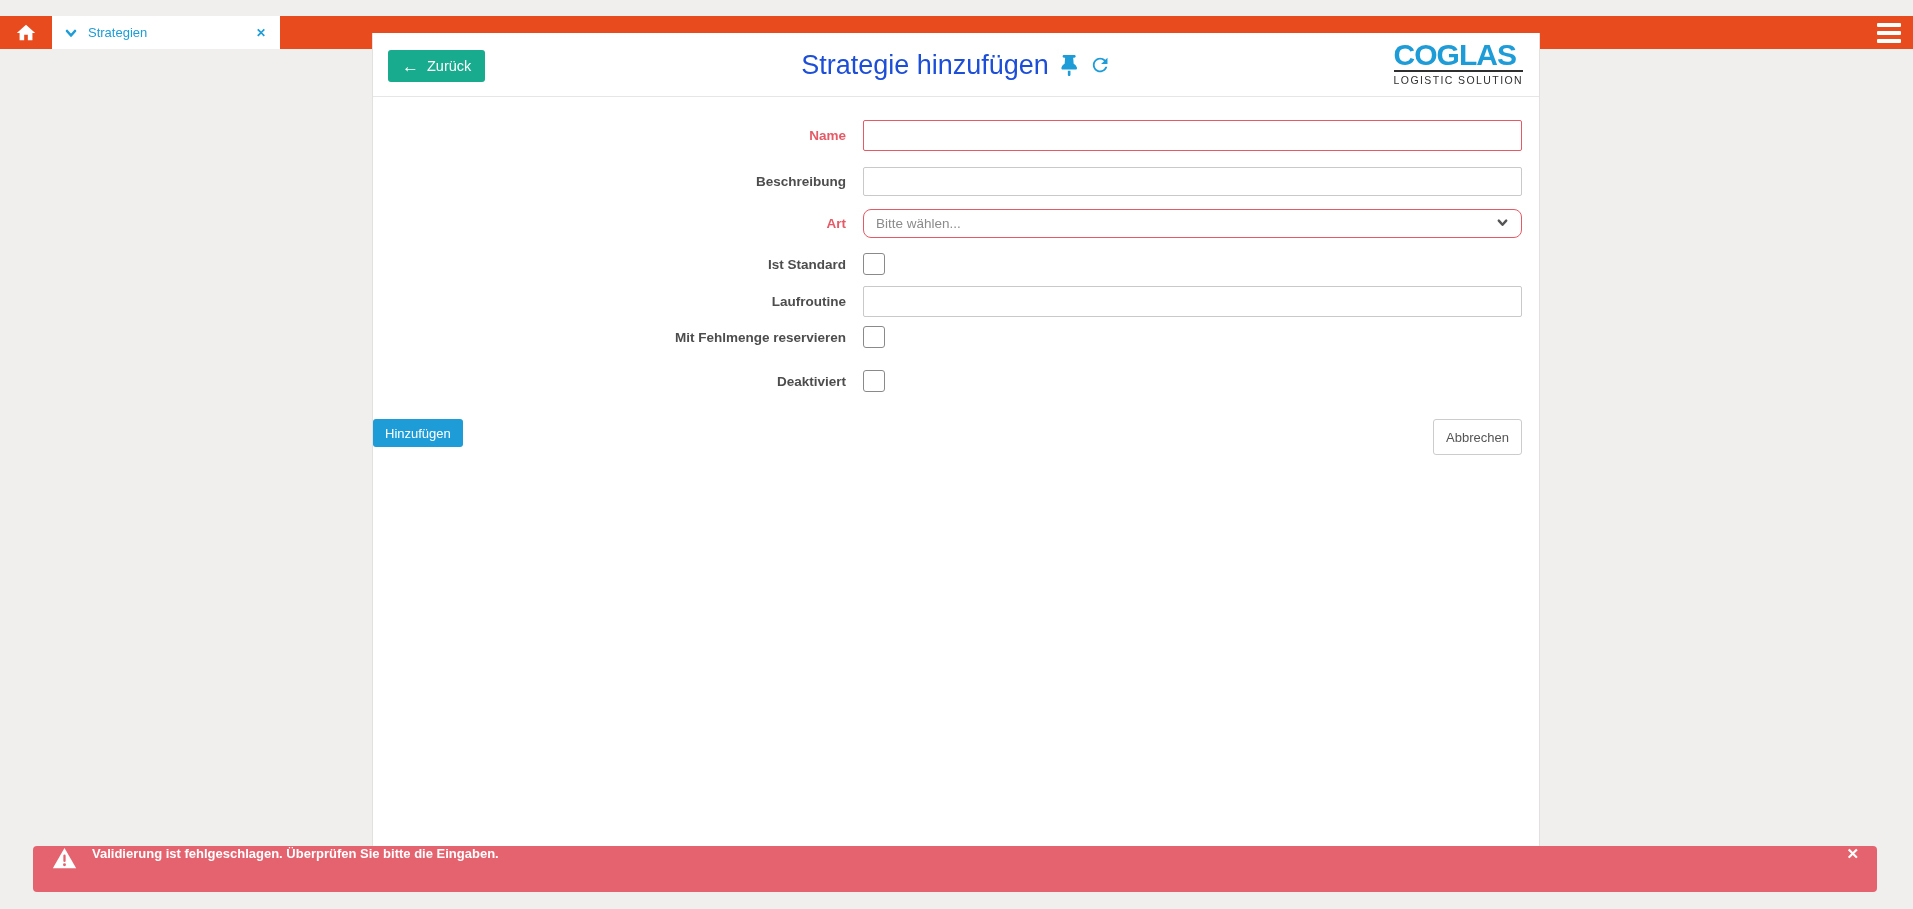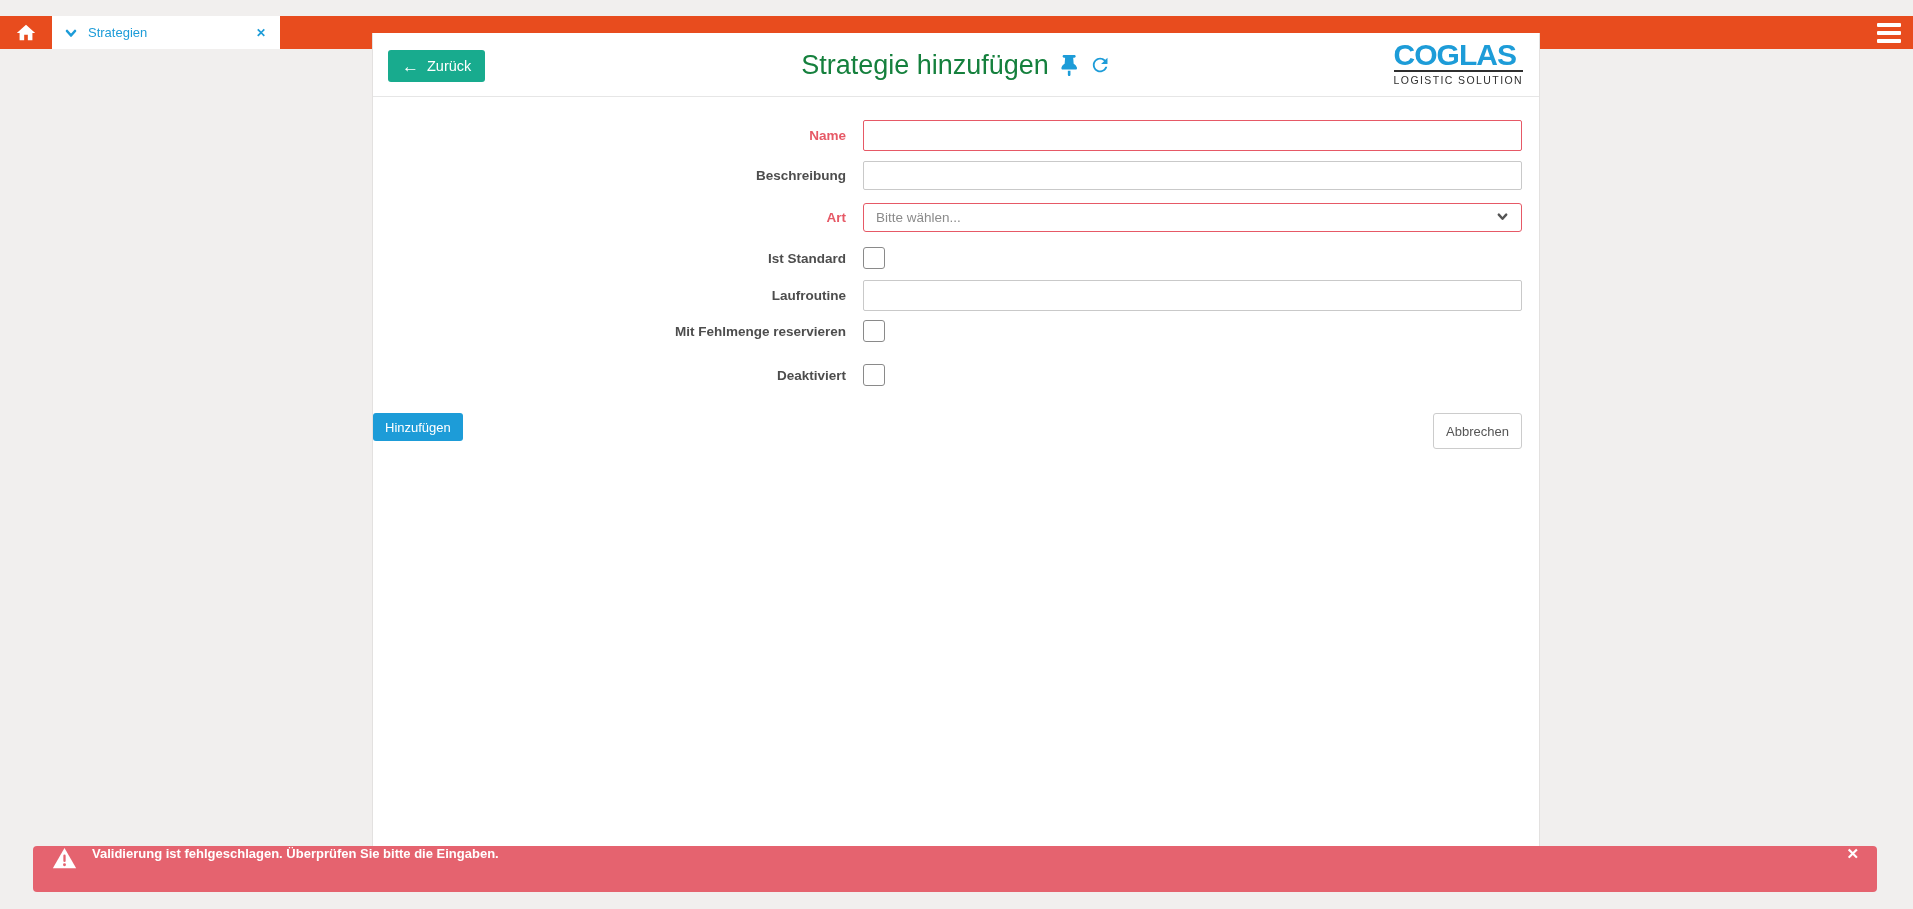--- a/index.html
+++ b/index.html
@@ -47,21 +47,21 @@
     position:absolute; left:15px; top:17px; height:32px;
     background:#18ab8e; color:#ffffff; border:none; border-radius:3px;
     display:flex; align-items:center; gap:8px; padding:0 14px;
     font-size:14.5px; font-family:"Liberation Sans", sans-serif; cursor:pointer;
   }
   .back-btn .arrow { font-size:17px; font-weight:700; line-height:1; }
   .title-wrap {
     position:absolute; left:50%; top:0; height:64px; transform:translateX(-50%);
     display:flex; align-items:center; gap:12px; white-space:nowrap;
   }
-  .page-title { font-size:27px; color:#15803d; font-weight:400; }
+  .page-title { font-size:27px; color:#1d4ed8; font-weight:400; }
   .title-wrap .icon-btn { cursor:pointer; display:flex; align-items:center; }
   .pin-icon svg { width:16px; height:21px; fill:#1d9cd8; }
   .refresh-icon svg { width:22px; height:22px; fill:#1d9cd8; }
   .logo {
     position:absolute; right:16px; top:7px; text-align:left; cursor:default;
   }
   .logo-name {
     display:block; font-size:30px; font-weight:700; color:#1d9cd8;
     letter-spacing:-1px; line-height:30px; border-bottom:2px solid #2f2f2f; padding-bottom:0px;
   }
@@ -79,31 +79,31 @@
   .row .lbl.req { color:#e65966; }
   .ctl { width:659px; }
   input[type="text"] {
     width:659px; height:31px; border:1px solid #c9c9c9; border-radius:2px;
     padding:0 10px; font-size:13.5px; font-family:"Liberation Sans", sans-serif; color:#444;
     outline:none; background:#fff;
   }
   input[type="text"].short { height:29px; }
   input[type="text"].invalid { border-color:#e65966; }
   .select {
-    width:659px; height:29px; border:1px solid #e65966; border-radius:3px;
+    width:659px; height:29px; border:1px solid #e65966; border-radius:8px;
     background:#fff; display:flex; align-items:center; padding:0 12px;
     cursor:pointer; position:relative;
   }
   .select .sel-text { font-size:13.5px; color:#8b8b8b; flex:1 1 auto; }
   .select .sel-chev svg { width:13px; height:13px; stroke:#555; stroke-width:2.6; fill:none; stroke-linecap:round; stroke-linejoin:round; }
   .cbx {
     appearance:none; -webkit-appearance:none; width:22px; height:22px;
     border:1px solid #8a8a8a; border-radius:3px; background:#fff; cursor:pointer; display:block;
   }
-  .mb10{margin-bottom:10px}.mb13{margin-bottom:13px}.mb15{margin-bottom:15px}
+  .mb10{margin-bottom:16px}.mb13{margin-bottom:13px}.mb15{margin-bottom:15px}
   .mb11{margin-bottom:11px}.mb9{margin-bottom:9px}.mb14{margin-bottom:22px}
 
   .actions {
     margin-top:27px; display:flex; justify-content:space-between; gap:5px;
     width:1149px; 
   }
   .btn-primary {
     height:28px; padding:0 12px; background:#1d9cd8; color:#fff; border:none;
     border-radius:3px; font-size:13px; font-family:"Liberation Sans", sans-serif; cursor:pointer;
   }

